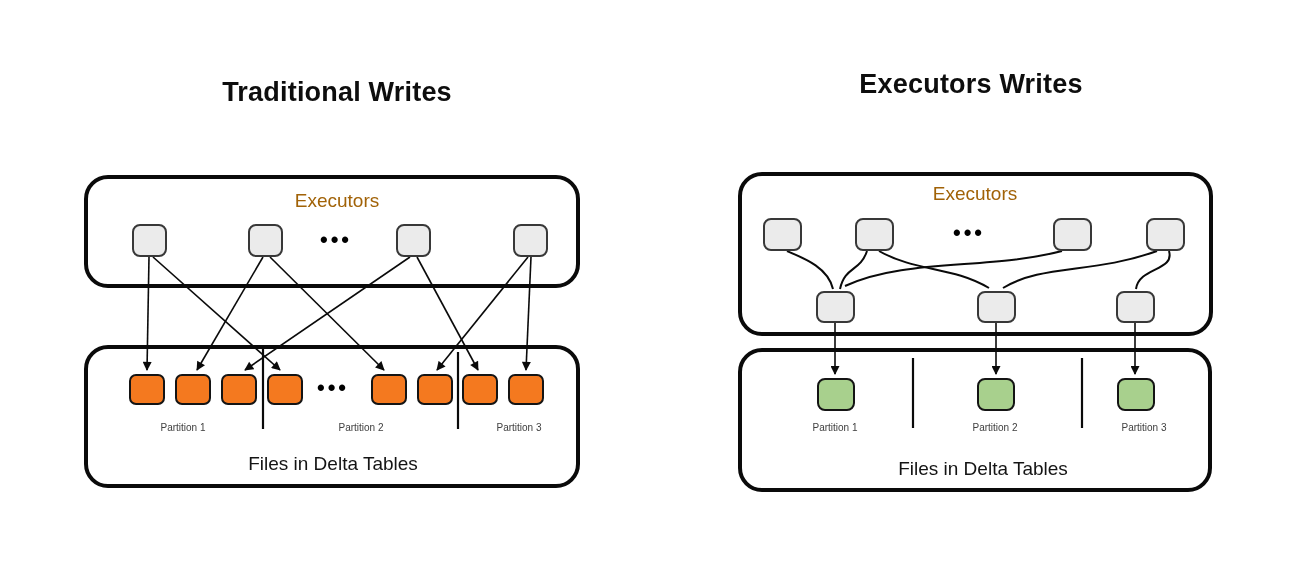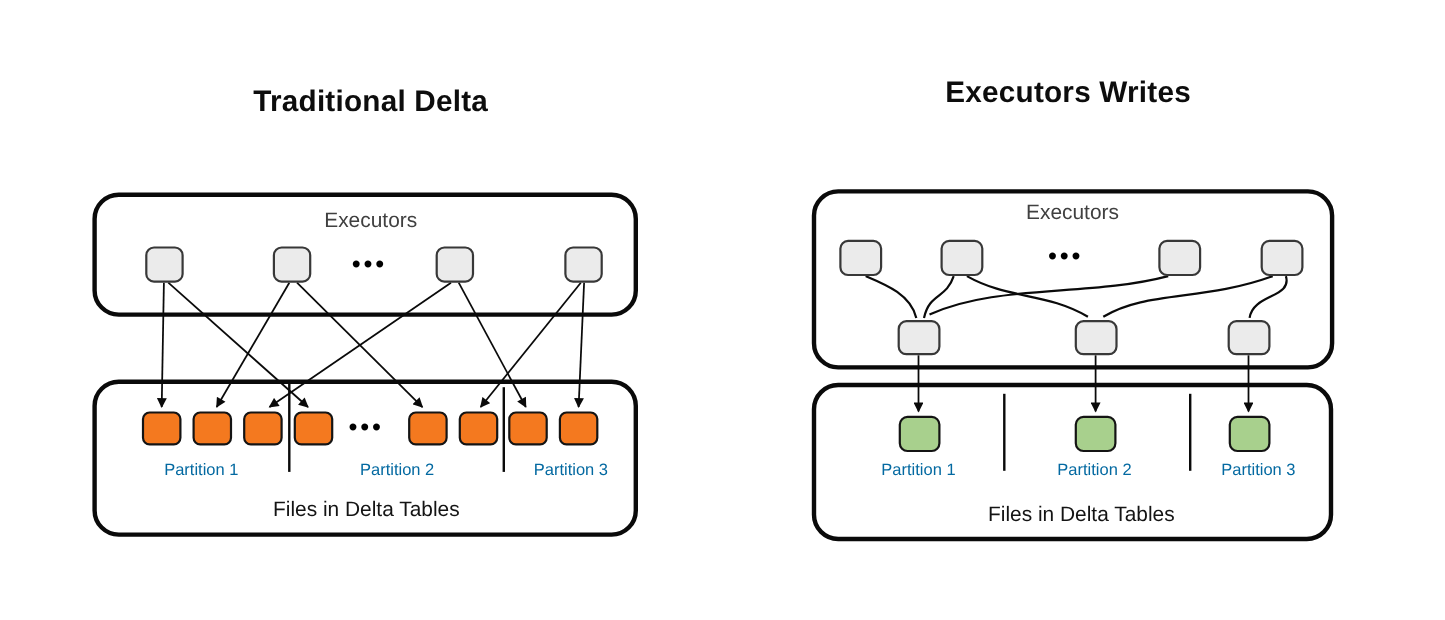--- a/index.html
+++ b/index.html
@@ -3,22 +3,22 @@
 <meta charset="utf-8">
 <style>
   html,body{margin:0;padding:0;background:#ffffff;}
   #canvas{
     position:relative;width:1314px;height:564px;background:#ffffff;overflow:hidden;
     font-family:"Liberation Sans", sans-serif;color:#111;
   }
   .abs{position:absolute;}
   .center{transform:translate(-50%,-50%);white-space:nowrap;}
   .title{font-size:27px;font-weight:700;letter-spacing:.2px;color:#0d0d0d;}
-  .box-label{font-size:19px;font-weight:400;color:#404040;}
-  .part-label{font-size:15px;font-weight:400;color:#0369a1;}
+  .box-label{font-size:19px;font-weight:400;color:#a16207;}
+  .part-label{font-size:10px;font-weight:400;color:#404040;}
   .files-label{font-size:19px;font-weight:400;color:#141414;}
   .ellipsis{font-size:22px;font-weight:700;letter-spacing:3px;color:#000;}
   .big-box{
     position:absolute;border:4px solid #0a0a0a;border-radius:24px;background:transparent;
     box-sizing:border-box;
   }
   .node{
     position:absolute;box-sizing:border-box;border-radius:8px;
     background:#EBEBEB;border:2px solid #383838;
   }
@@ -75,21 +75,21 @@
 
     <g>
       <line class="divider" x1="263" y1="346" x2="263" y2="429"></line>
       <line class="divider" x1="458" y1="352" x2="458" y2="429"></line>
       <line class="divider" x1="913" y1="358" x2="913" y2="428"></line>
       <line class="divider" x1="1082" y1="358" x2="1082" y2="428"></line>
     </g>
   </svg>
 
   <div>
-    <div class="abs center title" style="left:337px;top:92px;">Traditional Delta</div>
+    <div class="abs center title" style="left:337px;top:92px;">Traditional Writes</div>
 
     <div class="big-box" style="left:84px;top:175px;width:496px;height:113px;"></div>
     <div class="abs center box-label" style="left:337px;top:201px;">Executors</div>
 
     <div class="node" style="left:132px;top:224px;width:35px;height:33px;"></div>
     <div class="node" style="left:248px;top:224px;width:35px;height:33px;"></div>
     <div class="abs center ellipsis" style="left:336px;top:240px;">•••</div>
     <div class="node" style="left:396px;top:224px;width:35px;height:33px;"></div>
     <div class="node" style="left:513px;top:224px;width:35px;height:33px;"></div>
 

